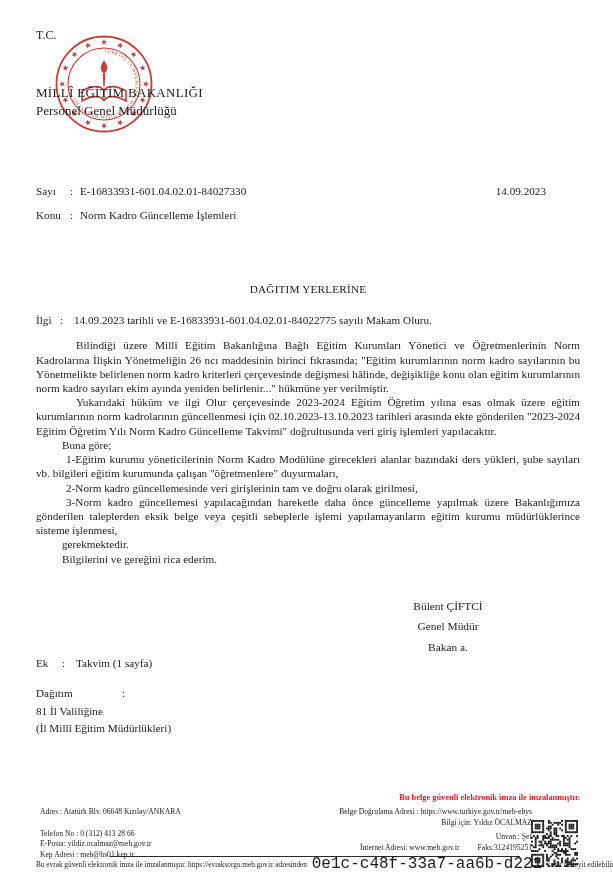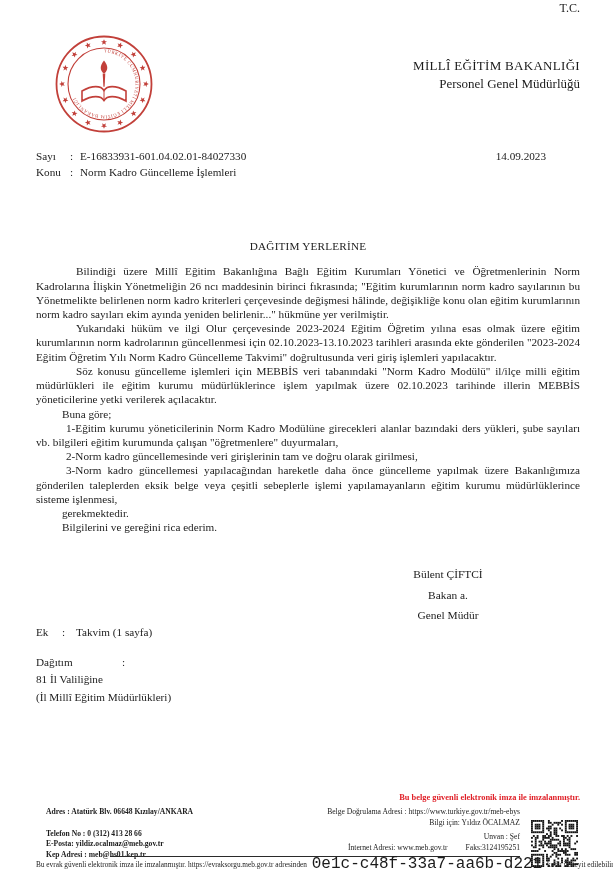--- a/index.html
+++ b/index.html
@@ -5,35 +5,35 @@
   html,body { margin:0; padding:0; background:#ffffff; }
   .page {
     position:relative; width:613px; height:883px; margin:0 auto;
     background:#ffffff; color:#1b1b1b; overflow:hidden;
     font-family:"Liberation Serif","DejaVu Serif",serif;
     font-size:11.2px;
   }
   .content { position:relative; padding:0 33px 0 36px; }
 
   
-  .letterhead { text-align:right; line-height:1.35; }
+  .letterhead { text-align:left; padding-top:27px; line-height:1.35; }
   .lh-tc   { font-size:12px; }
   .lh-min  { font-size:13px; letter-spacing:.3px;margin-top:41px; }
   .lh-dep  { font-size:13px; }
   .emblem { position:absolute; left:54px; top:34px; width:100px; height:100px; }
   .emblem svg { width:100%; height:100%; }
   .emblem .rstroke { stroke:#C2403A; fill:none; }
   .emblem .rfill   { fill:#C2403A; }
   .emblem text { fill:#C2403A; font-size:4.6px; letter-spacing:.55px; font-family:"Liberation Serif",serif; }
 
   
   .meta { position:relative; margin-top:57px; line-height:15.6px; }
-  .meta-lbl { display:inline-block; width:34px; }
+  .meta-lbl { display:inline-block; width:34px;margin-top:8px; }
   .meta-sep { display:inline-block; width:10px; }
-  .doc-date { position:absolute; right:34px; top:0; }
+  .doc-date { position:absolute; right:34px; top:8px; }
 
   .recipient { margin-top:60px; text-align:center; letter-spacing:.2px; }
 
   .ilgi { margin-top:19px; }
   .ilgi-lbl { display:inline-block; width:24px; }
   .ilgi-sep { display:inline-block; width:14px; }
 
   
   .body-text { margin-top:12px; }
   .body-text p { margin:0; text-align:justify; line-height:14.2px; }
@@ -50,23 +50,23 @@
   .ek-lbl { display:inline-block; width:26px; }
   .ek-sep { display:inline-block; width:14px; }
   .dagitim { margin-top:16px; line-height:17.5px; }
   .dag-lbl { display:inline-block; width:86px; }
 
   
   .footer { position:absolute; left:36px; right:33px; top:790px; height:90px;
             font-size:7.6px; line-height:10.5px; }
   .esign-notice { text-align:right; color:#E02028; font-weight:bold;
                   font-size:8.4px; padding-top:3px; }
-  .f-left  { position:absolute; left:10px;  top:17px;font-weight:bold; }
+  .f-left  { position:absolute; left:4px;  top:17px; }
   .f-left .gap-after { margin-bottom:11px; }
-  .f-right { position:absolute; right:60px; top:17px; text-align:right; }
+  .f-right { position:absolute; right:48px; top:17px; text-align:right; }
   .f-right .gap-before { margin-top:4px; }
   .f-gap { display:inline-block; width:18px; }
   .qr { position:absolute; right:2px; top:30px; width:47px; height:47px; }
   .qr svg { width:100%; height:100%; fill:#141414; }
   .f-rule { position:absolute; left:74px; right:60px; top:66px;
             border-top:1px solid #2a2a2a; }
   .verification { position:absolute; left:0; right:40px; top:69px; text-align:center;
                   font-size:7.3px; white-space:nowrap; }
   .verify-code { font-family:Liberation Mono, monospace;
                  font-size:16px; vertical-align:-1px; padding:0 3px; }
@@ -125,37 +125,39 @@
         <span class="meta-lbl">Sayı</span><span class="meta-sep">:</span><span>E-16833931-601.04.02.01-84027330</span>
       </div>
       <div>
         <span class="meta-lbl">Konu</span><span class="meta-sep">:</span><span>Norm Kadro Güncelleme İşlemleri</span>
       </div>
       <div class="doc-date">14.09.2023</div>
     </div>
 
     <div class="recipient">DAĞITIM YERLERİNE</div>
 
+    <div class="ilgi">
+      <span class="ilgi-lbl">İlgi</span><span class="ilgi-sep">:</span><span>14.09.2023 tarihli ve E-16833931-601.04.02.01-84022775 sayılı Makam Oluru.</span>
+    </div>
 
     <div class="body-text">
       <p class="ind-lg">Bilindiği üzere Millî Eğitim Bakanlığına Bağlı Eğitim Kurumları Yönetici ve Öğretmenlerinin Norm Kadrolarına İlişkin Yönetmeliğin 26 ncı maddesinin birinci fıkrasında; "Eğitim kurumlarının norm kadro sayılarının bu Yönetmelikte belirlenen norm kadro kriterleri çerçevesinde değişmesi hâlinde, değişikliğe konu olan eğitim kurumlarının norm kadro sayıları ekim ayında yeniden belirlenir..." hükmüne yer verilmiştir.</p>
       <p class="ind-lg">Yukarıdaki hüküm ve ilgi Olur çerçevesinde 2023-2024 Eğitim Öğretim yılına esas olmak üzere eğitim kurumlarının norm kadrolarının güncellenmesi için 02.10.2023-13.10.2023 tarihleri arasında ekte gönderilen "2023-2024 Eğitim Öğretim Yılı Norm Kadro Güncelleme Takvimi" doğrultusunda veri giriş işlemleri yapılacaktır.</p>
-      <p class="ind-lg">Söz konusu güncelleme işlemleri için MEBBİS veri tabanındaki "Norm Kadro Modülü" il/ilçe milli eğitim müdürlükleri ile eğitim kurumu müdürlüklerince işlem yapılmak üzere 02.10.2023 tarihinde illerin MEBBİS yöneticilerine yetki verilerek açılacaktır.</p>
       <p class="ind-sm">Buna göre;</p>
       <p class="ind-md">1-Eğitim kurumu yöneticilerinin Norm Kadro Modülüne girecekleri alanlar bazındaki ders yükleri, şube sayıları vb. bilgileri eğitim kurumunda çalışan "öğretmenlere" duyurmaları,</p>
       <p class="ind-md">2-Norm kadro güncellemesinde veri girişlerinin tam ve doğru olarak girilmesi,</p>
       <p class="ind-md">3-Norm kadro güncellemesi yapılacağından hareketle daha önce güncelleme yapılmak üzere Bakanlığımıza gönderilen taleplerden eksik belge veya çeşitli sebeplerle işlemi yapılamayanların eğitim kurumu müdürlüklerince sisteme işlenmesi,</p>
       <p class="ind-sm">gerekmektedir.</p>
       <p class="ind-sm">Bilgilerini ve gereğini rica ederim.</p>
     </div>
 
     <div class="signature">
       <div>Bülent ÇİFTCİ</div>
+      <div>Genel Müdür</div>
       <div>Bakan a.</div>
-      <div>Genel Müdür</div>
     </div>
 
     <div class="ek">
       <span class="ek-lbl">Ek</span><span class="ek-sep">:</span><span>Takvim (1 sayfa)</span>
     </div>
 
     <div class="dagitim">
       <div>
         <span class="dag-lbl">Dağıtım</span><span>:</span>
       </div>

